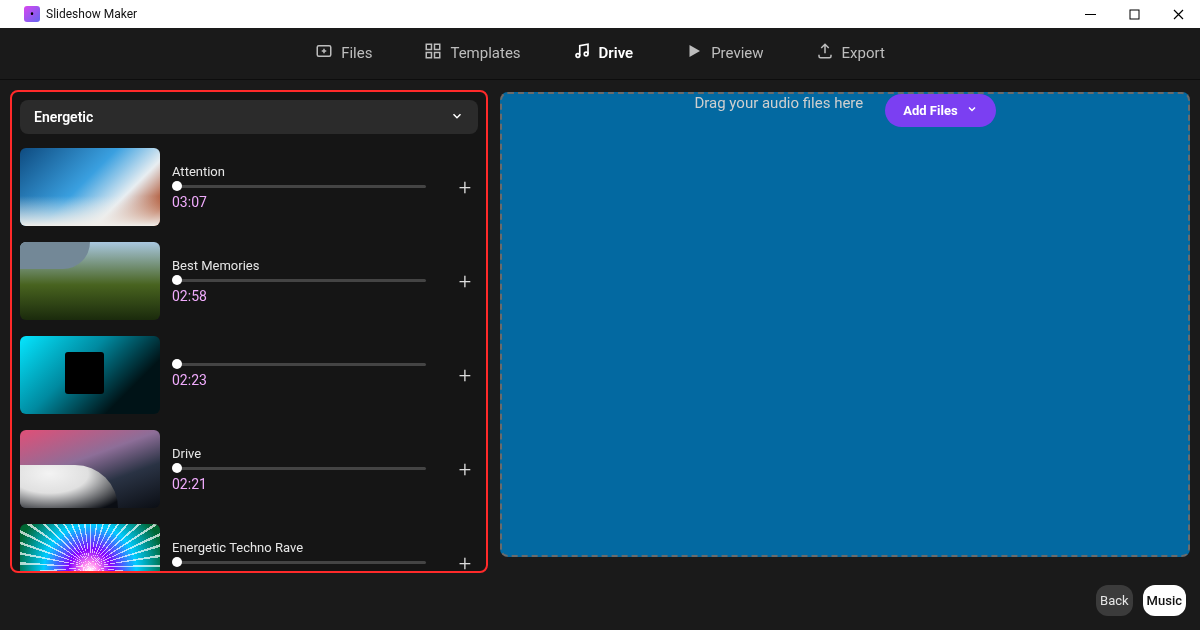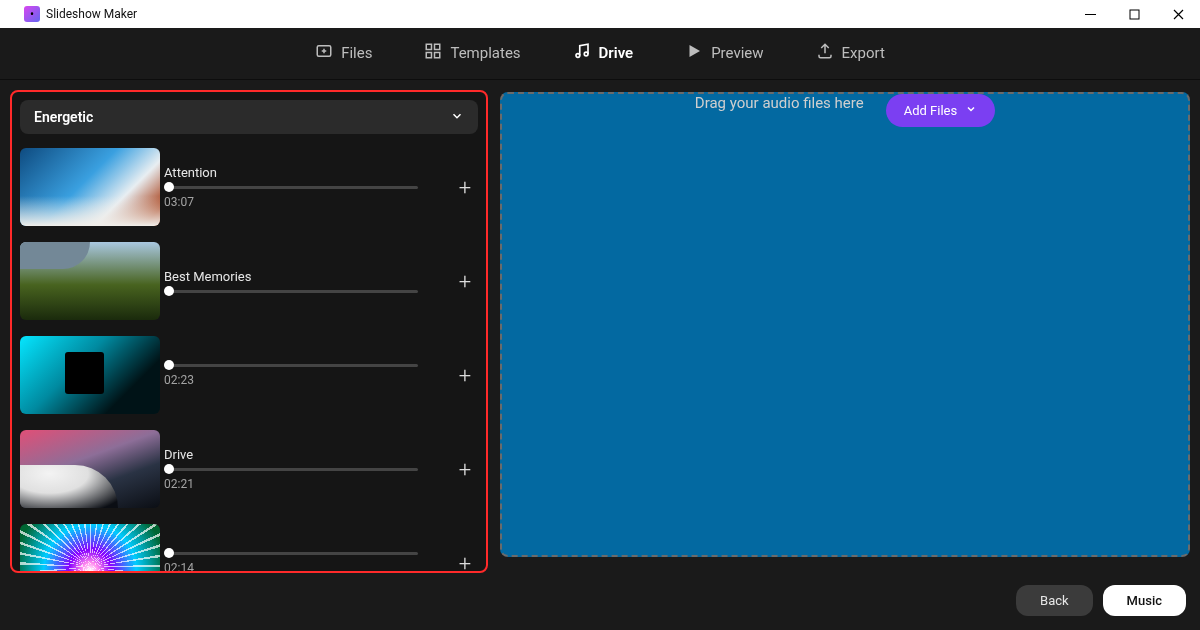--- a/index.html
+++ b/index.html
@@ -21,48 +21,48 @@
   .nav-item.active { color:#fff; font-weight:600; }
   .nav-item svg { width:18px; height:18px; }
 
   .content { display:flex; padding:10px 10px 0 10px; gap:12px; height:508px; }
 
   .left-panel { width:478px; height:483px; border:2px solid #ff2a2a; border-radius:8px; padding:8px; background:#151515; overflow:hidden; }
   .category-select { background:#2b2b2b; color:#fff; font-weight:600; font-size:14px; border-radius:8px; height:34px; display:flex; align-items:center; justify-content:space-between; padding:0 14px; cursor:pointer; }
   .category-select svg{width:14px;height:14px;}
 
   .track-list { margin-top:14px; display:flex; flex-direction:column; gap:16px; }
-  .track { display:flex; align-items:center; gap:4px; }
+  .track { display:flex; align-items:center; gap:12px; }
   .thumb { width:140px; height:78px; border-radius:6px; flex-shrink:0; position:relative; overflow:hidden; }
   .track-body { flex:1; display:flex; flex-direction:column; gap:6px; }
   .track-title { color:#e6e6e6; font-size:13px; }
   .progress { height:3px; background:#444; width:254px; position:relative; border-radius:2px; }
   .progress .dot { width:10px; height:10px; background:#fff; border-radius:50%; position:absolute; left:0; top:-4px; }
-  .track-time { color:#a3a3a3; font-size:12px; }
+  .track-time { color:#f0abfc; font-size:14px; }
   .add-btn { width:26px; height:26px; color:#ddd; display:flex; align-items:center; justify-content:center; font-size:22px; font-weight:300; cursor:pointer; }
 
   
   .t0{background:linear-gradient(135deg,#0e4b80 0%,#3aa0e0 45%,#e8eef2 70%,#a63a12 92%);}
   .t0::before{content:"";position:absolute;left:0;right:0;bottom:0;height:30px;background:linear-gradient(180deg,transparent,#f0eeea);}
   .t1{background:linear-gradient(180deg,#a9c7e0 0%,#48631f 55%,#1a2a0c 100%);}
   .t1::after{content:"";position:absolute;left:0;top:0;width:50%;height:35%;background:#738897;border-bottom-right-radius:40px;}
   .t2{background:linear-gradient(135deg,#05e6ff,#008aa0 40%,#001317 75%);}
   .t2::after{content:"";position:absolute;left:32%;top:20%;width:28%;height:55%;background:#000;border-radius:3px;}
   .t3{background:linear-gradient(160deg,#e04f77 0%,#8d6e98 40%,#2a3344 65%,#0b0e14 100%);}
   .t3::after{content:"";position:absolute;left:0;bottom:0;width:70%;height:55%;background:radial-gradient(ellipse at 30% 20%,#f3f3f3 0%,#e0e0e0 40%,#0b0e14 90%);border-top-right-radius:60px;}
   .t4{background:radial-gradient(circle at 50% 60%,#fff,#f8e 10%,#80f 25%,#0cf 55%,#063 90%);}
   .t4::after{content:"";position:absolute;left:50%;top:55%;width:200px;height:200px;transform:translate(-50%,-50%);background:repeating-conic-gradient(from 0deg,rgba(255,255,255,0.7) 0deg 2deg,transparent 2deg 8deg);}
 
   .right-panel { flex:1; height:465px; border:2px dashed #6b6b6b; border-radius:8px; background:#0369a1; display:flex; flex-direction:row; align-items:flex-start; justify-content:center; gap:22px; margin-top: 2px;}
   .drop-text { color:#cfcfcf; font-size:15px; }
-  .add-files { background:#7b3ff2; color:#fff; border:none; border-radius:18px; padding:9px 18px; font-size:13px; font-weight:400; display:flex; align-items:center; gap:8px; cursor:pointer; }
+  .add-files { background:#7b3ff2; color:#fff; border:none; border-radius:18px; padding:9px 18px; font-size:13px; font-weight:700; display:flex; align-items:center; gap:8px; cursor:pointer; }
   .add-files svg{width:12px;height:12px;}
 
   .footer { position:absolute; right:14px; bottom:14px; display:flex; gap:10px; }
-  .btn { border:none; border-radius:12px; padding:8px 24px; font-size:13px; cursor:pointer; }
+  .btn { border:none; border-radius:12px; padding:8px 4px; font-size:13px; cursor:pointer; }
   .btn-back { background:#3b3b3b; color:#e6e6e6; }
   .btn-next { background:#fff; color:#111; font-weight:500; }
 </style>
 </head>
 <body>
 
 <div class="titlebar">
   <div class="titlebar-left">
     <div class="app-icon"></div>
     <div class="titlebar-title">Slideshow Maker</div>
@@ -151,20 +151,21 @@
           <div class="add-btn">+</div>
         </div>
 
         <div class="track">
           <div class="thumb t1"></div>
           <div class="track-body">
             <div class="track-title">Best Memories</div>
             <div class="progress">
                 <div class="dot"></div>
               </div>
+            <div class="track-time">02:58</div>
           </div>
           <div class="add-btn">+</div>
         </div>
 
         <div class="track">
           <div class="thumb t2"></div>
           <div class="track-body">
             <div class="progress">
                 <div class="dot"></div>
               </div>
@@ -181,20 +182,21 @@
                 <div class="dot"></div>
               </div>
             <div class="track-time">02:21</div>
           </div>
           <div class="add-btn">+</div>
         </div>
 
         <div class="track">
           <div class="thumb t4"></div>
           <div class="track-body">
+            <div class="track-title">Energetic Techno Rave</div>
             <div class="progress">
                 <div class="dot"></div>
               </div>
             <div class="track-time">02:14</div>
           </div>
           <div class="add-btn">+</div>
         </div>
       </div>
     </div>
 

